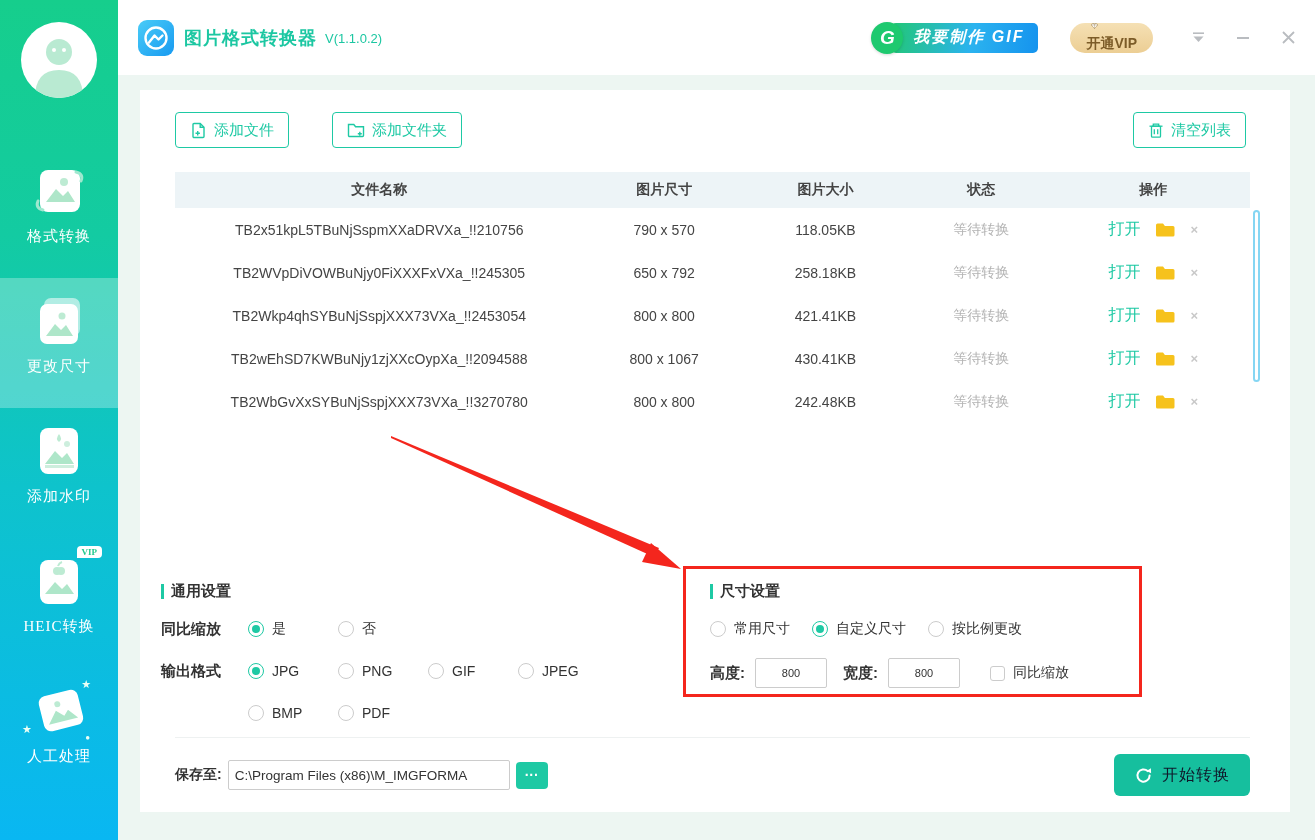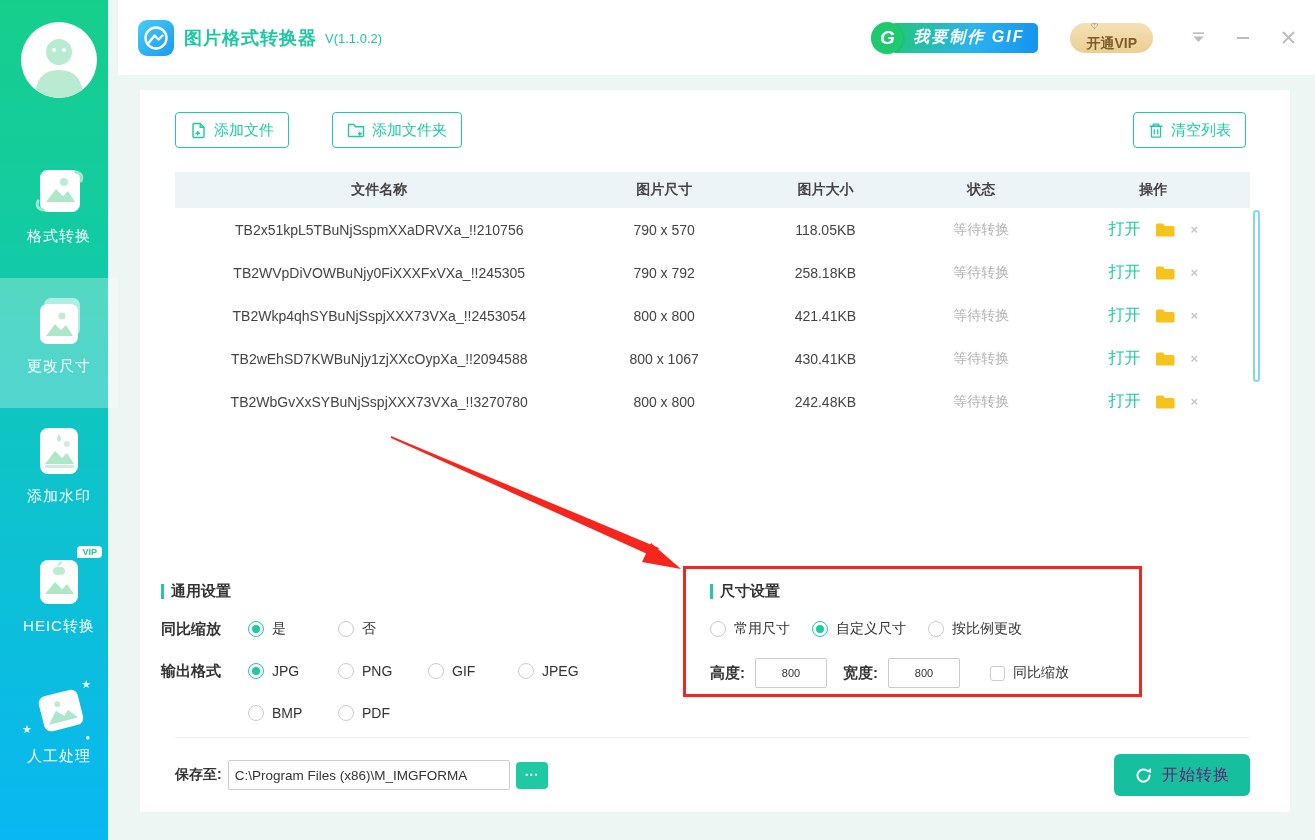--- a/index.html
+++ b/index.html
@@ -4,22 +4,22 @@
 <style>
   * { margin:0; padding:0; box-sizing:border-box; }
   html,body { width:1315px; height:840px; }
   body {
     position:relative; overflow:hidden;
     background:#edf6f2;
     font-family:"Liberation Sans","DejaVu Sans",sans-serif;
     color:#333;
   }
   
-  .sidebar { position:absolute; left:0; top:0; width:108px; height:840px;
-    background:linear-gradient(180deg,#16ce8c 0%,#13cba2 28%,#0ec3cc 58%,#09b7f2 100%); }
+  .sidebar { position:absolute; left:0; top:0; width:118px; height:840px;
+    background:linear-gradient(180deg,#16ce8c 0%,#13cba2 28%,#0ec3cc 58%,#09b7f2 100%);font-family:Liberation Serif, serif; }
   .avatar { position:absolute; top:22px; left:21px; width:76px; height:76px; border-radius:50%;
     background:#fff; display:flex; align-items:center; justify-content:center; overflow:hidden; }
   .side-items { position:absolute; top:148px; left:0; width:118px; }
   .side-item { height:130px; display:flex; flex-direction:column; align-items:center; padding-top:16px; cursor:pointer; }
   .side-item.active { background:rgba(255,255,255,.28); }
   .side-icon { width:54px; height:54px; position:relative; margin-bottom:9px; }
   .side-label { color:#fff; font-size:15px; letter-spacing:1px; }
   .vip-badge { position:absolute; top:-8px; right:-16px; background:#fff; color:#23c98e;
     font-size:9px; font-weight:bold; padding:1px 5px; border-radius:4px 4px 4px 0; }
   .tilt { transform:rotate(-14deg); }
@@ -80,21 +80,21 @@
     font-size:11px; color:#333; font-family:inherit; margin:0 16px 0 10px; }
   
   .bottombar { position:absolute; left:35px; right:40px; top:647px; height:75px;
     border-top:1px solid #eef1f1; display:flex; align-items:center; }
   .save-label { font-size:14px; font-weight:bold; color:#333; }
   .save-input { width:282px; height:30px; border:1px solid #ccc; border-radius:2px; margin-left:6px;
     padding:0 6px; font-size:13.5px; color:#333; font-family:inherit; }
   .browse-btn { width:32px; height:27px; margin-left:6px; border:none; border-radius:4px; background:#1ec9a4;
     color:#fff; font-size:14px; font-weight:bold; cursor:pointer; line-height:10px; }
   .start-btn { margin-left:auto; height:42px; padding:0 20px; border:none; border-radius:6px; background:#16bf9e;
-    color:#701a75; font-size:16px; display:flex; align-items:center; gap:9px; cursor:pointer; letter-spacing:1px; }
+    color:#0f172a; font-size:16px; display:flex; align-items:center; gap:9px; cursor:pointer; letter-spacing:1px; }
   
   .anno-rect { position:absolute; left:683px; top:566px; width:459px; height:131px;
     border:3px solid #f4261d; z-index:60; pointer-events:none; }
   .anno-arrow { position:absolute; left:0; top:0; width:1315px; height:840px; z-index:61; pointer-events:none; }
 </style>
 </head>
 <body>
 
 <div class="sidebar">
   <div class="avatar">
@@ -270,21 +270,21 @@
       <div class="cell c-ops ops">
         <span class="open-link">打开</span>
         <svg width="20" height="16" viewBox="0 0 20 16">
             <path d="M1 3q0-1.6 1.6-1.6H8l1.9 2.5h8.1q1.5 0 1.5 1.5v7.6q0 1.5-1.5 1.5H2.5Q1 14.5 1 13Z" fill="#f6c21c"></path>
           </svg>
         <span class="row-close">×</span>
       </div>
     </div>
     <div class="trow">
       <div class="cell c-name">TB2WVpDiVOWBuNjy0FiXXXFxVXa_!!245305</div>
-      <div class="cell c-dims">790 x 792</div>
+      <div class="cell c-dims">650 x 792</div>
       <div class="cell c-size">258.18KB</div>
       <div class="cell c-status val">等待转换</div>
       <div class="cell c-ops ops">
         <span class="open-link">打开</span>
         <svg width="20" height="16" viewBox="0 0 20 16">
             <path d="M1 3q0-1.6 1.6-1.6H8l1.9 2.5h8.1q1.5 0 1.5 1.5v7.6q0 1.5-1.5 1.5H2.5Q1 14.5 1 13Z" fill="#f6c21c"></path>
           </svg>
         <span class="row-close">×</span>
       </div>
     </div>

